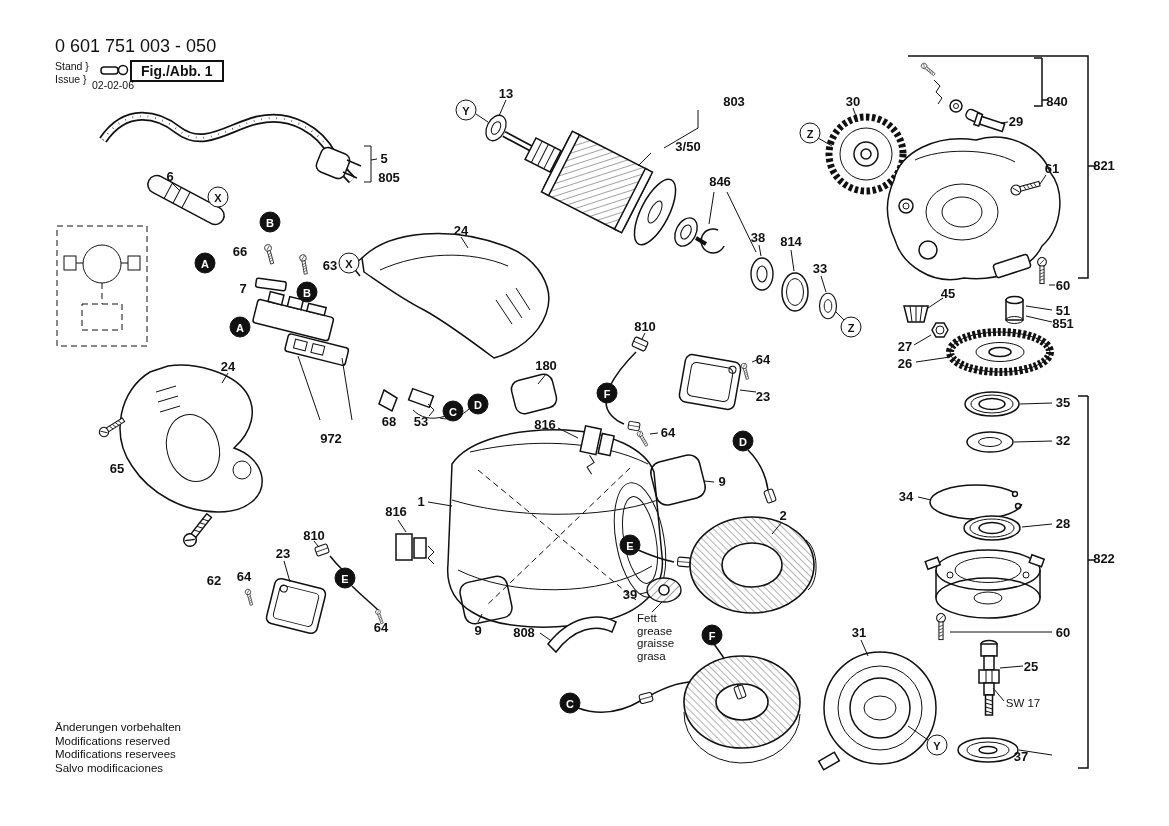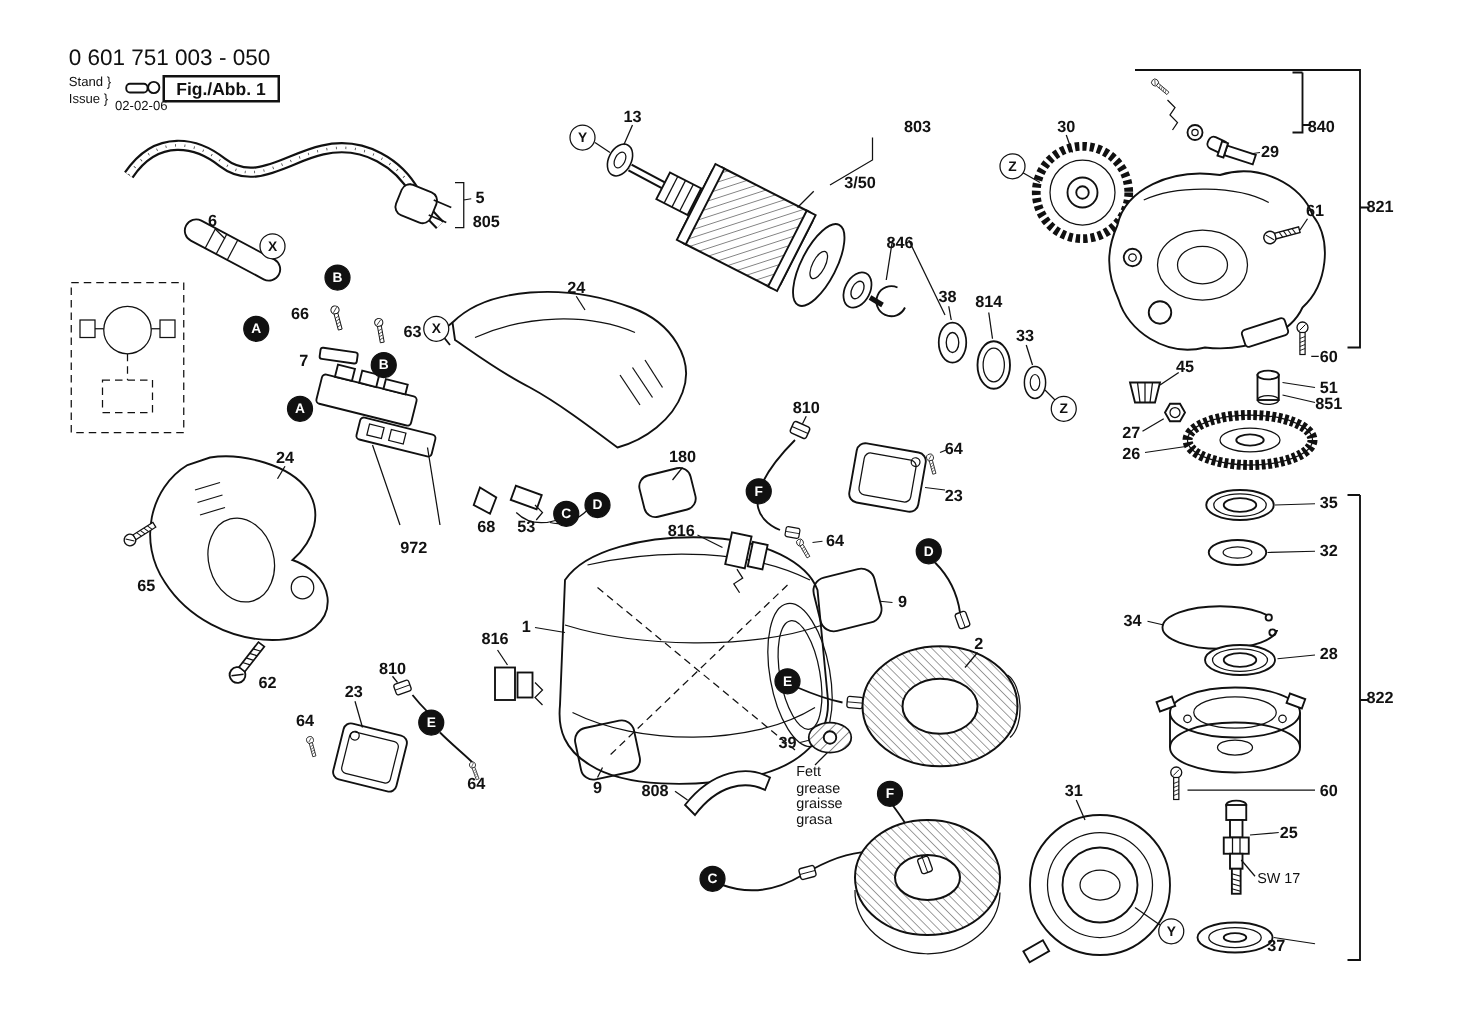--- a/index.html
+++ b/index.html
@@ -493,21 +493,21 @@
       <div class="lbl part" style="left: 384px; top: 158px;">5</div>
       <div class="lbl part" style="left: 377px; top: 177px; margin-left: 12px;">805</div>
       <div class="lbl part" style="left: 170px; top: 176px;">6</div>
       <div class="lbl part" style="left: 240px; top: 251px;">66</div>
       <div class="lbl part" style="left: 243px; top: 288px;">7</div>
       <div class="lbl part" style="left: 330px; top: 265px; text-align: center;">63</div>
       <div class="lbl part" style="left: 461px; top: 230px;">24</div>
       <div class="lbl part" style="left: 506px; top: 93px;">13</div>
       <div class="lbl part" style="left: 688px; top: 146px;">3/50</div>
       <div class="lbl part" style="left: 698px; top: 101px; margin-left: 36px;">803</div>
-      <div class="lbl part" style="left: 720px; top: 194px; text-align: right;">846</div>
+      <div class="lbl part" style="left: 720px; top: 181px; text-align: right;">846</div>
       <div class="lbl part" style="left: 758px; top: 237px;">38</div>
       <div class="lbl part" style="left: 791px; top: 241px;">814</div>
       <div class="lbl part" style="left: 853px; top: 101px;">30</div>
       <div class="lbl part" style="left: 1016px; top: 121px;">29</div>
       <div class="lbl part" style="left: 1057px; top: 101px;">840</div>
       <div class="lbl part" style="left: 1104px; top: 165px;">821</div>
       <div class="lbl part" style="left: 1052px; top: 168px;">61</div>
       <div class="lbl part" style="left: 1063px; top: 285px;">60</div>
       <div class="lbl part" style="left: 1063px; top: 310px;">51</div>
       <div class="lbl part" style="left: 1063px; top: 323px;">851</div>
@@ -526,21 +526,21 @@
       <div class="lbl part" style="left: 1063px; top: 402px;">35</div>
       <div class="lbl part" style="left: 1063px; top: 440px;">32</div>
       <div class="lbl part" style="left: 906px; top: 496px;">34</div>
       <div class="lbl part" style="left: 1063px; top: 523px;">28</div>
       <div class="lbl part" style="left: 1104px; top: 558px;">822</div>
       <div class="lbl part" style="left: 389px; top: 421px;">68</div>
       <div class="lbl part" style="left: 421px; top: 421px;">53</div>
       <div class="lbl part" style="left: 331px; top: 438px;">972</div>
       <div class="lbl part" style="left: 228px; top: 366px;">24</div>
       <div class="lbl part" style="left: 117px; top: 452px; margin-top: 16px;">65</div>
-      <div class="lbl part" style="left: 198px; top: 546px; padding-left: 32px;">62</div>
+      <div class="lbl part" style="left: 198px; top: 580px; padding-left: 32px;">62</div>
       <div class="lbl part" style="left: 283px; top: 553px;">23</div>
       <div class="lbl part" style="left: 244px; top: 576px;">64</div>
       <div class="lbl part" style="left: 314px; top: 535px;">810</div>
       <div class="lbl part" style="left: 396px; top: 511px;">816</div>
       <div class="lbl part" style="left: 381px; top: 627px;">64</div>
       <div class="lbl part" style="left: 421px; top: 501px;">1</div>
       <div class="lbl part" style="left: 478px; top: 630px;">9</div>
       <div class="lbl part" style="left: 524px; top: 632px;">808</div>
       <div class="lbl part" style="left: 630px; top: 594px;">39</div>
       <div class="lbl part" style="left: 859px; top: 632px;">31</div>
@@ -580,14 +580,20 @@
     <div>Issue }</div>
   </div>
   <svg class="hdr-icon" width="30" height="16">
     <rect x="1" y="5" width="17" height="7" rx="3" class="s" stroke-width="1.3"></rect>
     <circle cx="23" cy="8" r="4.5" class="s" stroke-width="1.3"></circle>
     <line x1="18" y1="8" x2="19" y2="8" class="s"></line>
   </svg>
   <div class="hdr-date">02-02-06</div>
   <div class="figbox">Fig./Abb. 1</div>
 
+  <div class="footer">
+    <div>Änderungen vorbehalten</div>
+    <div>Modifications reserved</div>
+    <div>Modifications reservees</div>
+    <div>Salvo modificaciones</div>
+  </div>
 
 </div>
 
 </body></html>

